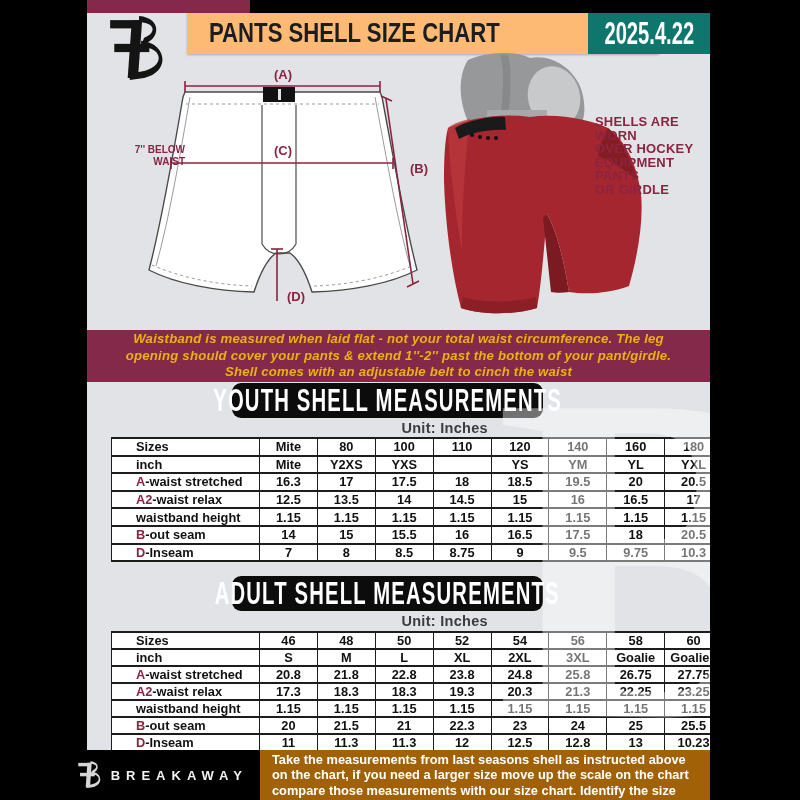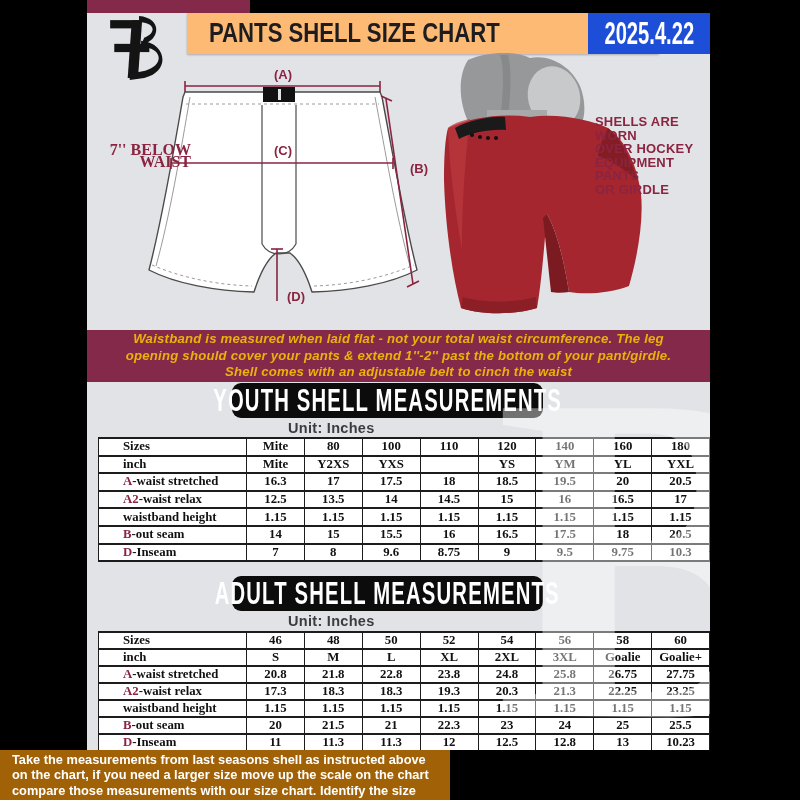--- a/index.html
+++ b/index.html
@@ -18,62 +18,61 @@
   
   .title-bar{
     position:absolute;left:100px;top:0;width:472px;height:41px;background:#fdba74;
     display:flex;align-items:center;box-shadow:0 1px 2px rgba(0,0,0,.25);
   }
   .title-text{
     font-size:27px;font-weight:bold;color:#1d1d1f;white-space:nowrap;
     transform:scale(.82,1.05);transform-origin:left center;margin-left:22px;letter-spacing:0;
   }
   .date-box{
-    position:absolute;left:501px;top:0;width:122px;height:41px;background:#1d4ed8;
+    position:absolute;left:501px;top:0;width:122px;height:41px;background:#0f766e;
     display:flex;align-items:center;justify-content:center;
   }
   .date-text{
     font-size:28px;font-weight:bold;color:#fff;white-space:nowrap;
     transform:scale(.72,1.12);letter-spacing:0;
   }
   .logo{position:absolute;left:20px;top:3px;width:62px;height:66px;}
 
   
   .diagram-svg{position:absolute;left:0;top:0;width:623px;height:317px;}
   .note{
     position:absolute;color:#8a2440;font-weight:bold;line-height:13.5px;font-size:10.5px;
   }
-  .waist-note{left:16px;top:131px;width:88px;text-align:right;font-size:16px;line-height:12px;font-family:Liberation Serif, serif;}
+  .waist-note{left:10px;top:131px;width:88px;text-align:right;font-size:10px;line-height:12px;}
   .shell-note{left:508px;top:102px;width:120px;font-size:13px;letter-spacing:.2px;}
 
   
   .banner{
     position:absolute;left:0;top:317px;width:623px;height:52px;background:#84294a;
     display:flex;flex-direction:column;align-items:center;justify-content:center;
   }
   .banner div{color:#eab308;font-size:13.2px;font-weight:600;line-height:16.5px;white-space:nowrap;letter-spacing:.2px;font-style:italic;}
 
   
   .section-hdr{
     position:absolute;left:145px;width:311px;height:35px;background:#0c0c0c;border-radius:9px;
     display:flex;align-items:center;justify-content:center;
   }
   .section-hdr span{
     color:#fff;font-weight:bold;font-size:26px;white-space:nowrap;
     transform:scale(.78,1.18);letter-spacing:1.5px;
   }
   .unit{
-    position:absolute;width:200px;text-align:left;color:#3c3c40;font-size:14.5px;font-weight:600;letter-spacing:.3px;
+    position:absolute;width:200px;text-align:right;color:#3c3c40;font-size:14.5px;font-weight:600;letter-spacing:.3px;
   }
 
   
   table.meas{
-    position:absolute;left:11px;width:612px;border-collapse:collapse;table-layout:fixed;
+    position:absolute;left:24px;width:612px;border-collapse:collapse;table-layout:fixed;
     background:#fff;
-    font-family:Liberation Serif, serif;
   }
   table.meas td{
     border:1.4px solid #1c1c1c;border-top-width:2.3px;border-bottom-width:2.3px;
     font-size:12.8px;font-weight:bold;color:#111;text-align:center;padding:0;white-space:nowrap;overflow:hidden;
   }
   table.meas tr:nth-child(2) td{border-top-width:1.3px;}
   table.meas td.lbl{text-align:left;padding-left:24px;}
   table.meas td .pfx{color:#8a2440;}
   table.meas col.c-label{width:148px;}
   table.youth td{height:15.6px;}
@@ -298,21 +297,21 @@
           <td>16</td>
           <td>16.5</td>
           <td>17.5</td>
           <td>18</td>
           <td>20.5</td>
         </tr>
         <tr>
           <td class="lbl"><span class="pfx">D</span>-Inseam</td>
           <td>7</td>
           <td>8</td>
-          <td>9.6</td>
+          <td>8.5</td>
           <td>8.75</td>
           <td>9</td>
           <td>9.5</td>
           <td>9.75</td>
           <td>10.3</td>
         </tr>
       </tbody>
   </table>
 
   <div class="section-hdr h-adult">
@@ -409,18 +408,30 @@
           <td>13</td>
           <td>10.23</td>
         </tr>
       </tbody>
   </table>
 
   <div class="watermark">B</div>
 </div>
 
 <div class="footer">
+  <div class="footer-brand">
+    <svg width="26" height="30" viewBox="0 0 60 64">
+      <g fill="#d6d6d6">
+        <rect x="3" y="4" width="29" height="8"></rect>
+        <path d="M24,4 L34,4 L30,60 L20,60 Z"></path>
+        <path d="M31,6 C46,6 49,16 36,21 L33,28 C52,24 54,2 31,0 Z"></path>
+        <rect x="7" y="27" width="34" height="8"></rect>
+        <path d="M33,30 C54,30 56,48 37,53 L22,56 L22,62 L36,60 C62,54 58,26 33,24 Z"></path>
+      </g>
+    </svg>
+    <span class="brand-text">BREAKAWAY</span>
+  </div>
   <div class="footer-note">
       <div>Take the measurements from last seasons shell as instructed above</div>
       <div>on the chart, if you need a larger size move up the scale on the chart</div>
       <div>compare those measurements  with our size chart. Identify the size</div>
     </div>
 </div>
 
 </body></html>

